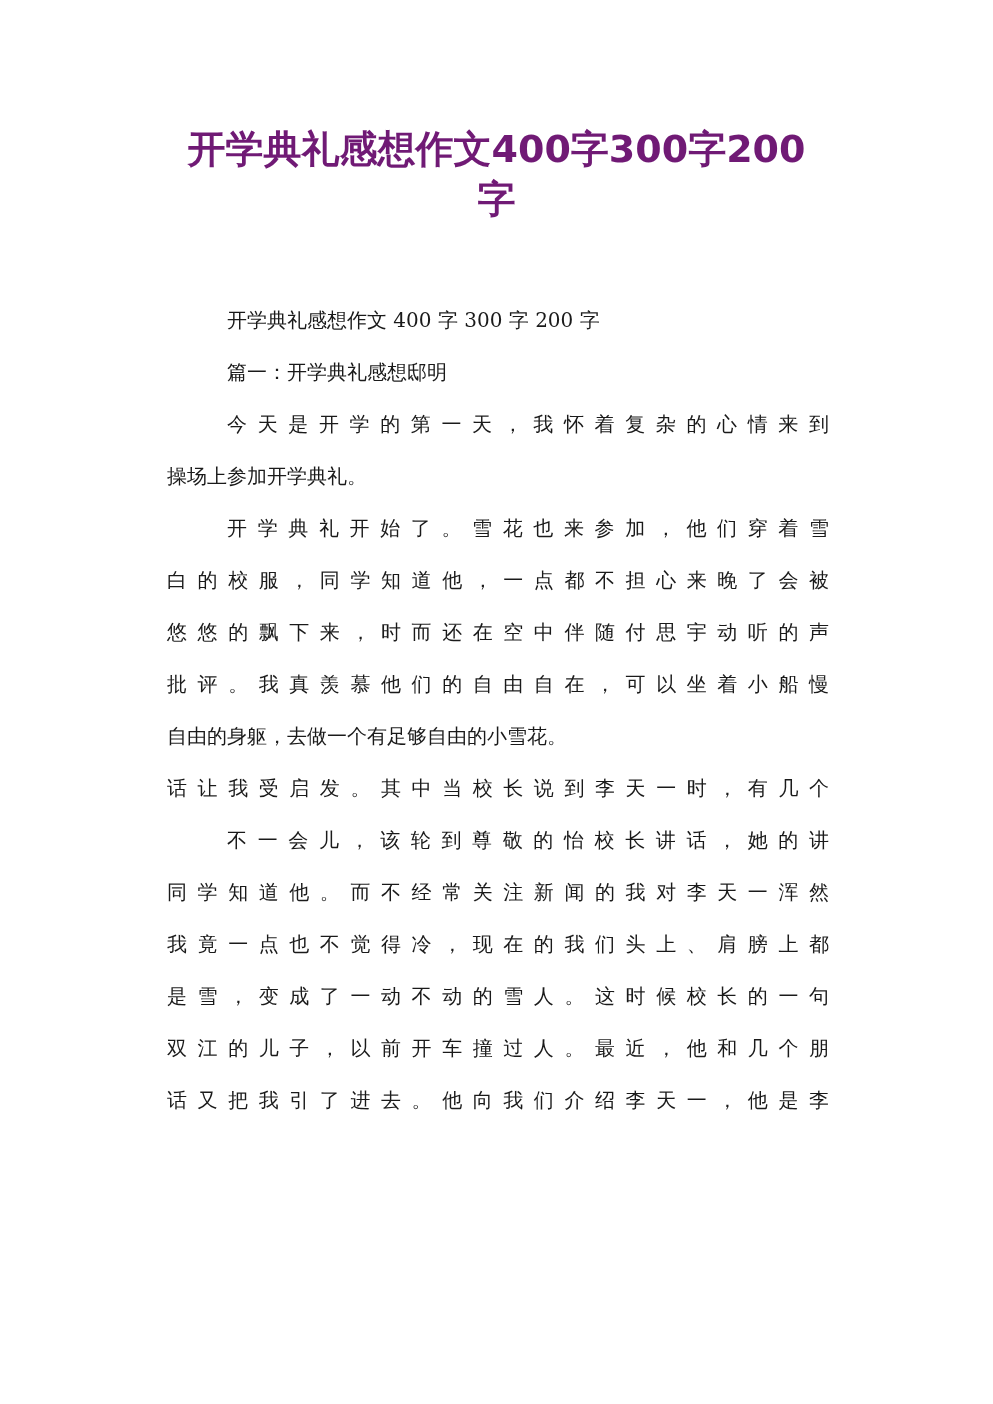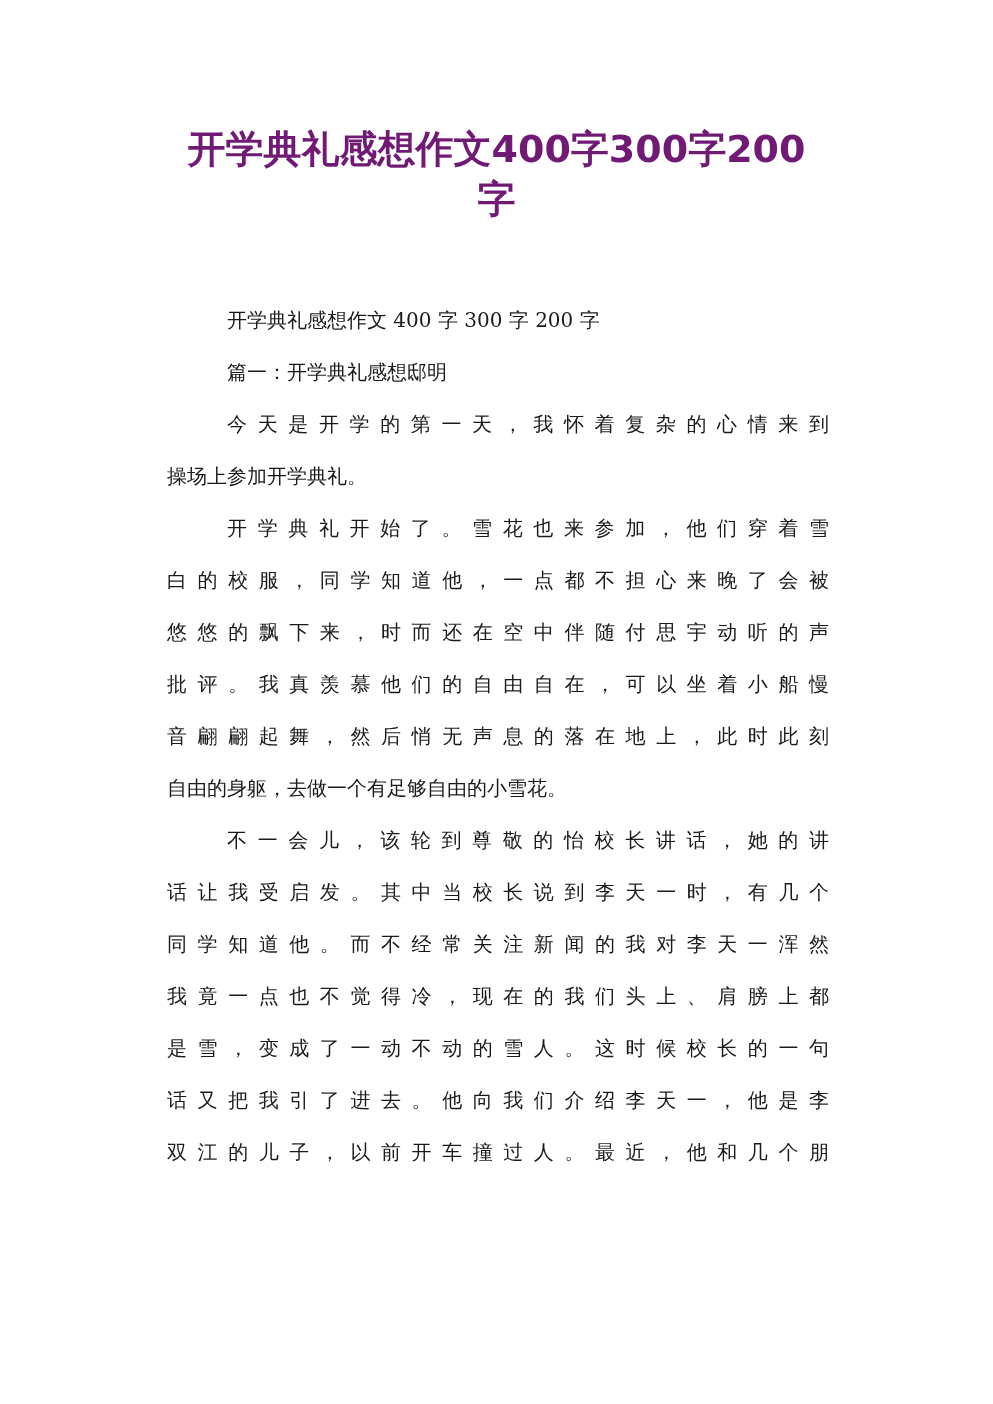--- a/index.html
+++ b/index.html
@@ -74,23 +74,22 @@
 
   <div class="body" id="body-container">
       <span class="line indent short">开学典礼感想作文 400 字 300 字 200 字</span>
       <span class="line indent short">篇一：开学典礼感想邸明</span>
       <span class="line indent">今天是开学的第一天，我怀着复杂的心情来到</span>
       <span class="line short">操场上参加开学典礼。</span>
       <span class="line indent">开学典礼开始了。雪花也来参加，他们穿着雪</span>
       <span class="line">白的校服，同学知道他，一点都不担心来晚了会被</span>
       <span class="line">悠悠的飘下来，时而还在空中伴随付思宇动听的声</span>
       <span class="line">批评。我真羡慕他们的自由自在，可以坐着小船慢</span>
-      <span class="line">音翩翩起舞，然后悄无声息的落在地上，此时此刻</span>
       <span class="line short">自由的身躯，去做一个有足够自由的小雪花。</span>
+      <span class="line">话让我受启发。其中当校长说到李天一时，有几个</span>
       <span class="line indent">不一会儿，该轮到尊敬的怡校长讲话，她的讲</span>
-      <span class="line">话让我受启发。其中当校长说到李天一时，有几个</span>
       <span class="line">同学知道他。而不经常关注新闻的我对李天一浑然</span>
       <span class="line">我竟一点也不觉得冷，现在的我们头上、肩膀上都</span>
       <span class="line">是雪，变成了一动不动的雪人。这时候校长的一句</span>
+      <span class="line">双江的儿子，以前开车撞过人。最近，他和几个朋</span>
       <span class="line">话又把我引了进去。他向我们介绍李天一，他是李</span>
-      <span class="line">双江的儿子，以前开车撞过人。最近，他和几个朋</span>
     </div>
 </div>
 
 </body></html>

